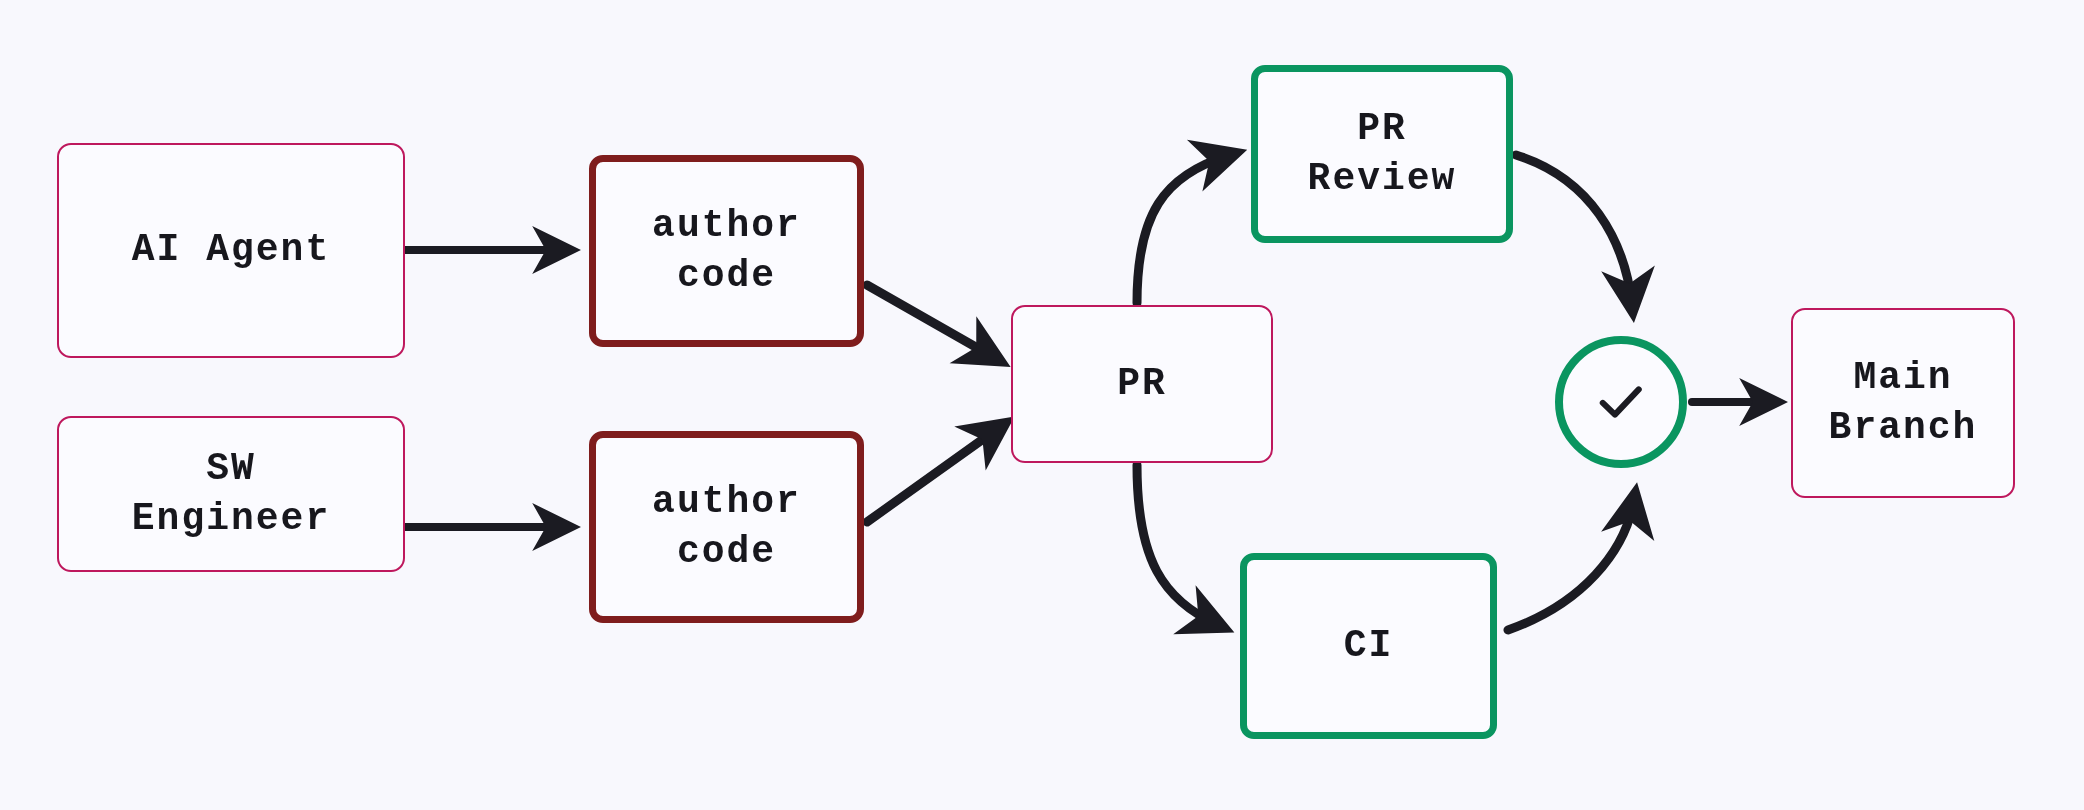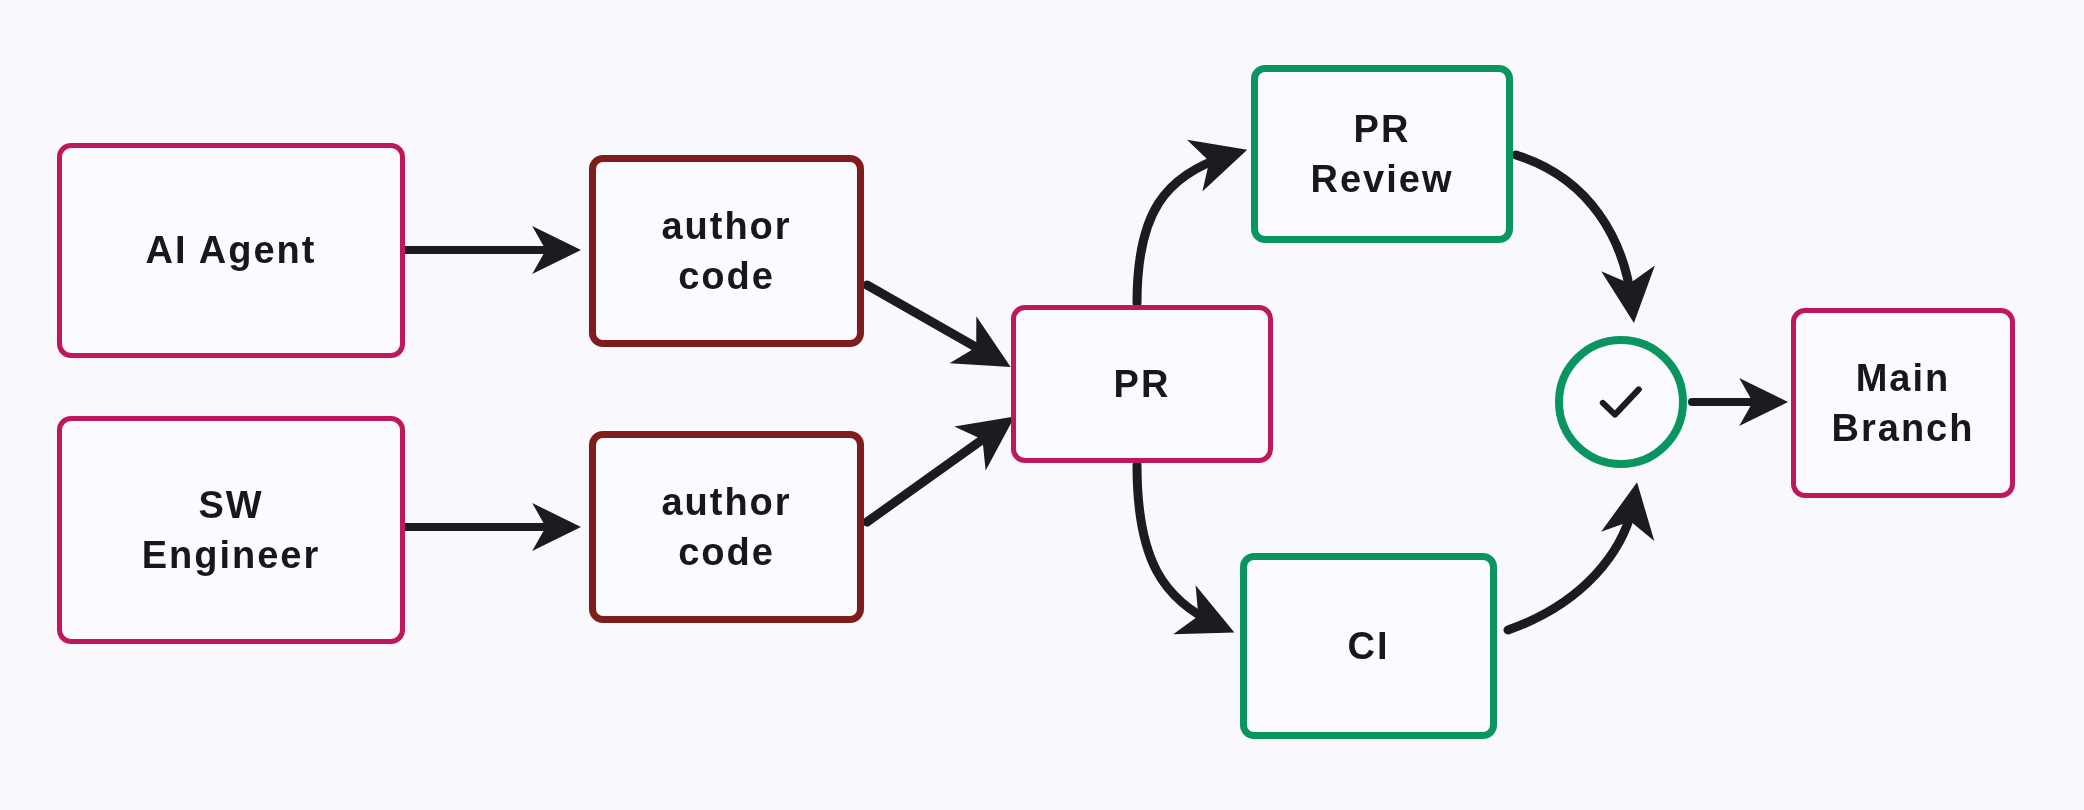--- a/index.html
+++ b/index.html
@@ -29,29 +29,29 @@
     box-sizing: border-box;
     display: flex;
     align-items: center;
     justify-content: center;
     text-align: center;
     background: #fbfbff;
     border-radius: 14px;
     z-index: 3;
   }
   .node-label {
-    font-family: Liberation Sans, sans-serif;
+    font-family: Liberation Mono, monospace;
     color: #17171d;
     font-weight: 700;
     letter-spacing: 2px;
     line-height: 1.32;
     white-space: pre-line;
   }
   .node.dark {
-    border: 5px solid #be185d;
+    border: 2px solid #be185d;
   }
   .node.blue {
     border: 7px solid #7f1d1d;
   }
   .node.green {
     border: 7px solid #0a9560;
   }
   .circle-node {
     position: absolute;
     box-sizing: border-box;
@@ -97,21 +97,21 @@
 
     <path d="M1508,630 C1582,604 1625,552 1634,500" fill="none" stroke="#1b1b22" stroke-width="9" stroke-linecap="round" marker-end="url(#arrowhead)"></path>
 
     <path d="M1692,402 L1772,402" fill="none" stroke="#1b1b22" stroke-width="8" stroke-linecap="round" marker-end="url(#arrowhead)"></path>
   </svg>
 
   <div class="node dark" style="left:57px; top:143px; width:348px; height:215px;">
     <span class="node-label" style="font-size:38px;">AI Agent</span>
   </div>
 
-  <div class="node dark" style="left:57px; top:416px; width:348px; height:228px;">
+  <div class="node dark" style="left:57px; top:416px; width:348px; height:156px;">
     <span class="node-label" style="font-size:38px;">SW
 Engineer</span>
   </div>
 
   <div class="node blue" style="left:589px; top:155px; width:275px; height:192px;">
     <span class="node-label" style="font-size:38px;">author
 code</span>
   </div>
 
   <div class="node blue" style="left:589px; top:431px; width:275px; height:192px;">

